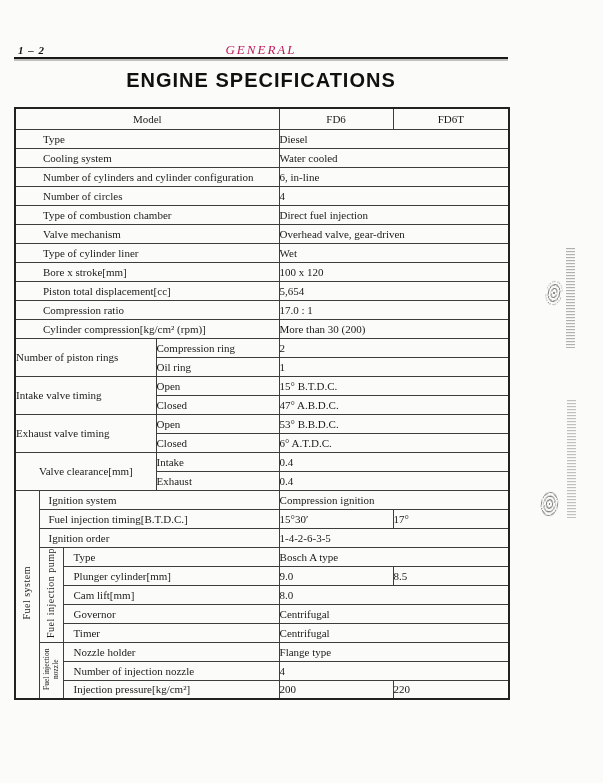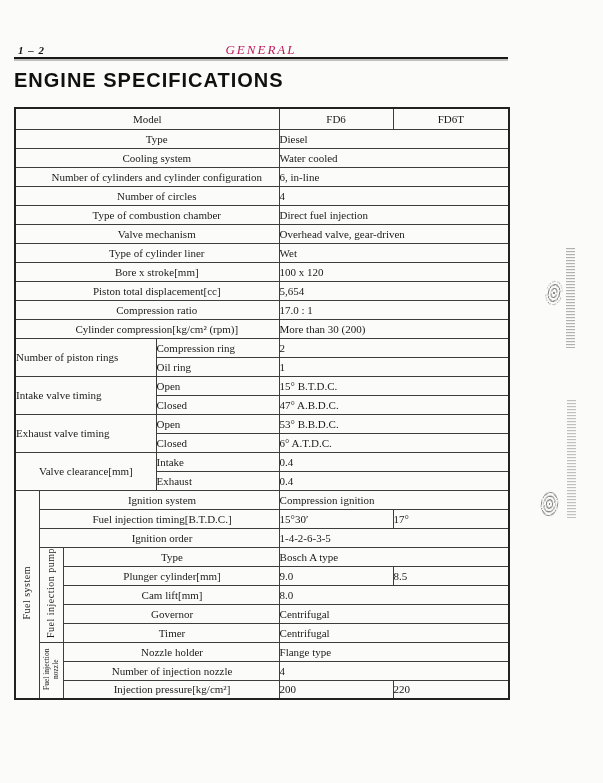--- a/index.html
+++ b/index.html
@@ -5,29 +5,29 @@
   * { margin:0; padding:0; box-sizing:border-box; }
   html,body { width:603px; height:783px; }
   body { background:#fbfbf9; font-family:"Liberation Serif", serif; color:#1a1a1a; position:relative; overflow:hidden; }
 
   .page { position:absolute; inset:0; }
 
   .page-num { position:absolute; left:18px; top:44px; font-size:11px; font-weight:bold; font-style:italic; letter-spacing:1px; color:#161616; }
   .section-head { position:absolute; left:14px; top:42px; width:494px; text-align:center; font-size:13px; font-style:italic; letter-spacing:2px; color:#be185d; }
   .head-rule { position:absolute; left:14px; top:57px; width:494px; height:2px; background:#181818; box-shadow:0 2px 0 rgba(40,40,40,.28); }
 
-  .title { position:absolute; left:14px; top:69px; width:494px; font-family:"Liberation Sans", sans-serif; font-weight:bold; font-size:20px; letter-spacing:1px; color:#101010; }
+  .title { position:absolute; left:14px; top:69px; width:494px; text-align:center; font-family:"Liberation Sans", sans-serif; font-weight:bold; font-size:20px; letter-spacing:1px; color:#101010; }
 
   table.spec { position:absolute; left:14px; top:107px; width:494px; border-collapse:collapse; table-layout:fixed; border:2px solid #222; }
   table.spec td { border:1px solid #3d3d3d; font-size:11px; line-height:12px; height:19px; padding:0; color:#1b1b1b; vertical-align:middle; }
   tr.hdr td { height:21px; text-align:center;font-family:Liberation Serif, serif; }
 
   td.c   { text-align:center; }
   td.val { text-align:left; }
-  .lab .flexrow { display:flex; justify-content:center; align-items:center; width:100%; }
+  .lab .flexrow { display:flex; justify-content:flex-start; align-items:center; width:100%; }
   td.lab-top .flexrow { padding-left:27px; padding-right:8px; }
   td.grp { padding-left:27px; }
   td.grp .flexrow { padding-right:6px;margin-left:23px; }
   td.sub { padding-left:9px; }
   td.fs .flexrow { padding-left:9px; padding-right:3px; }
   td.fp .flexrow { padding-left:10px; padding-right:8px; }
 
   td.vband { text-align:center; vertical-align:middle; }
   .vtext { display:inline-block; writing-mode:vertical-rl; transform:rotate(180deg); font-size:10px; letter-spacing:.5px; white-space:nowrap; color:#1b1b1b; }
   .vtext.wrap2 { white-space:normal; max-height:52px; font-size:7.5px; line-height:9px; letter-spacing:0; }

